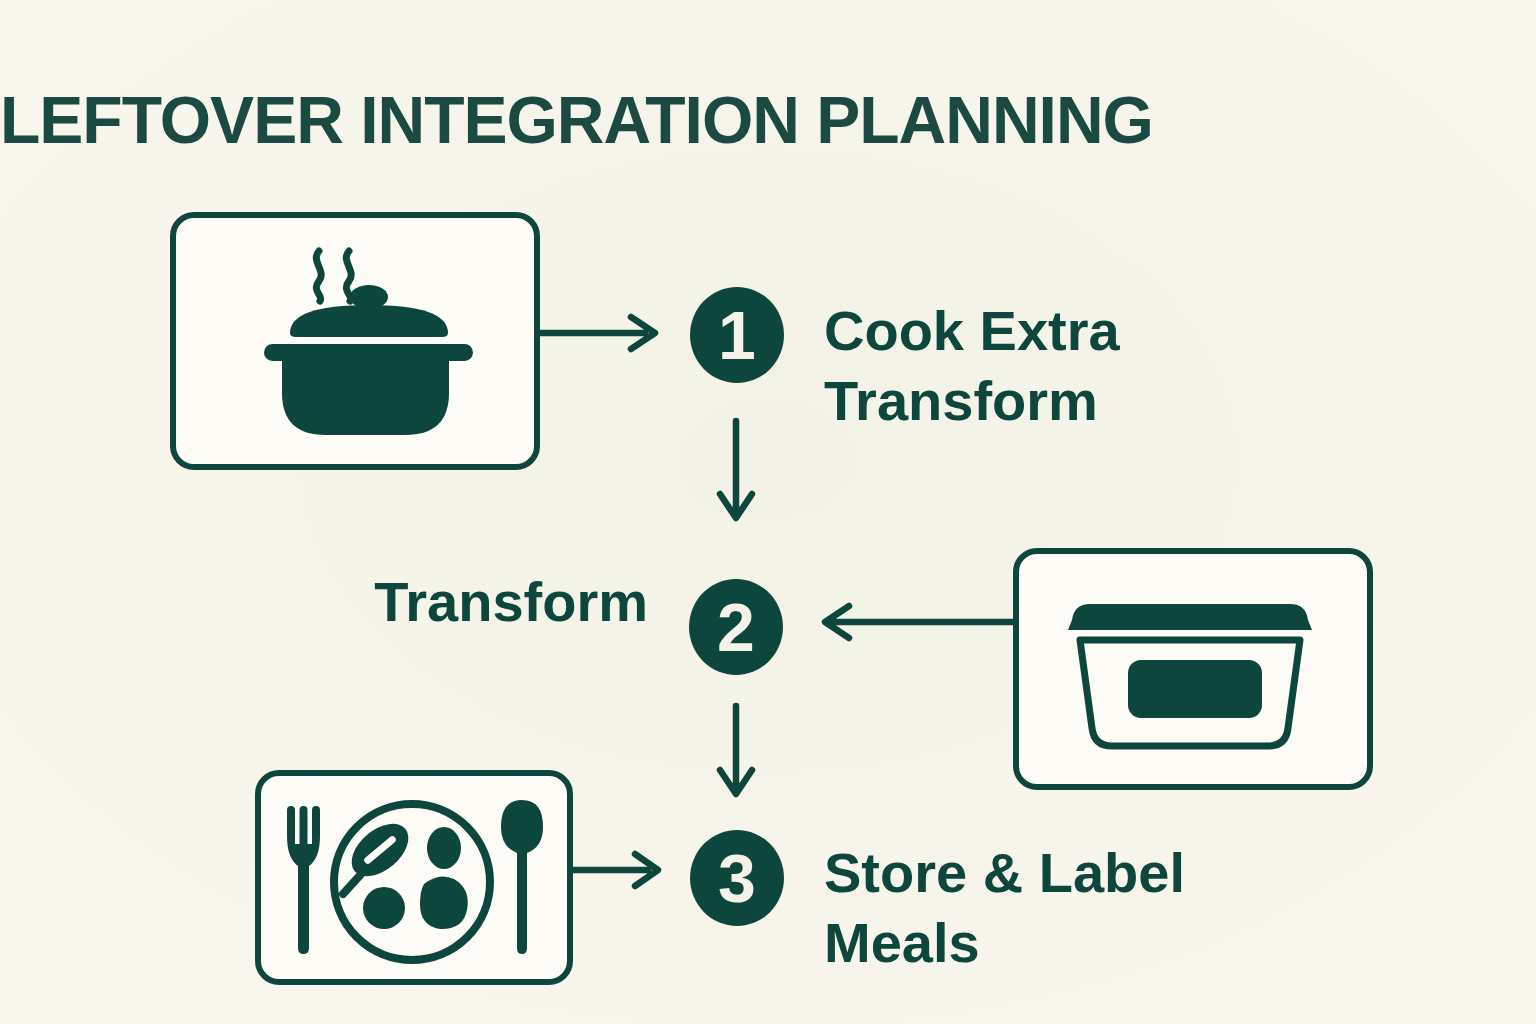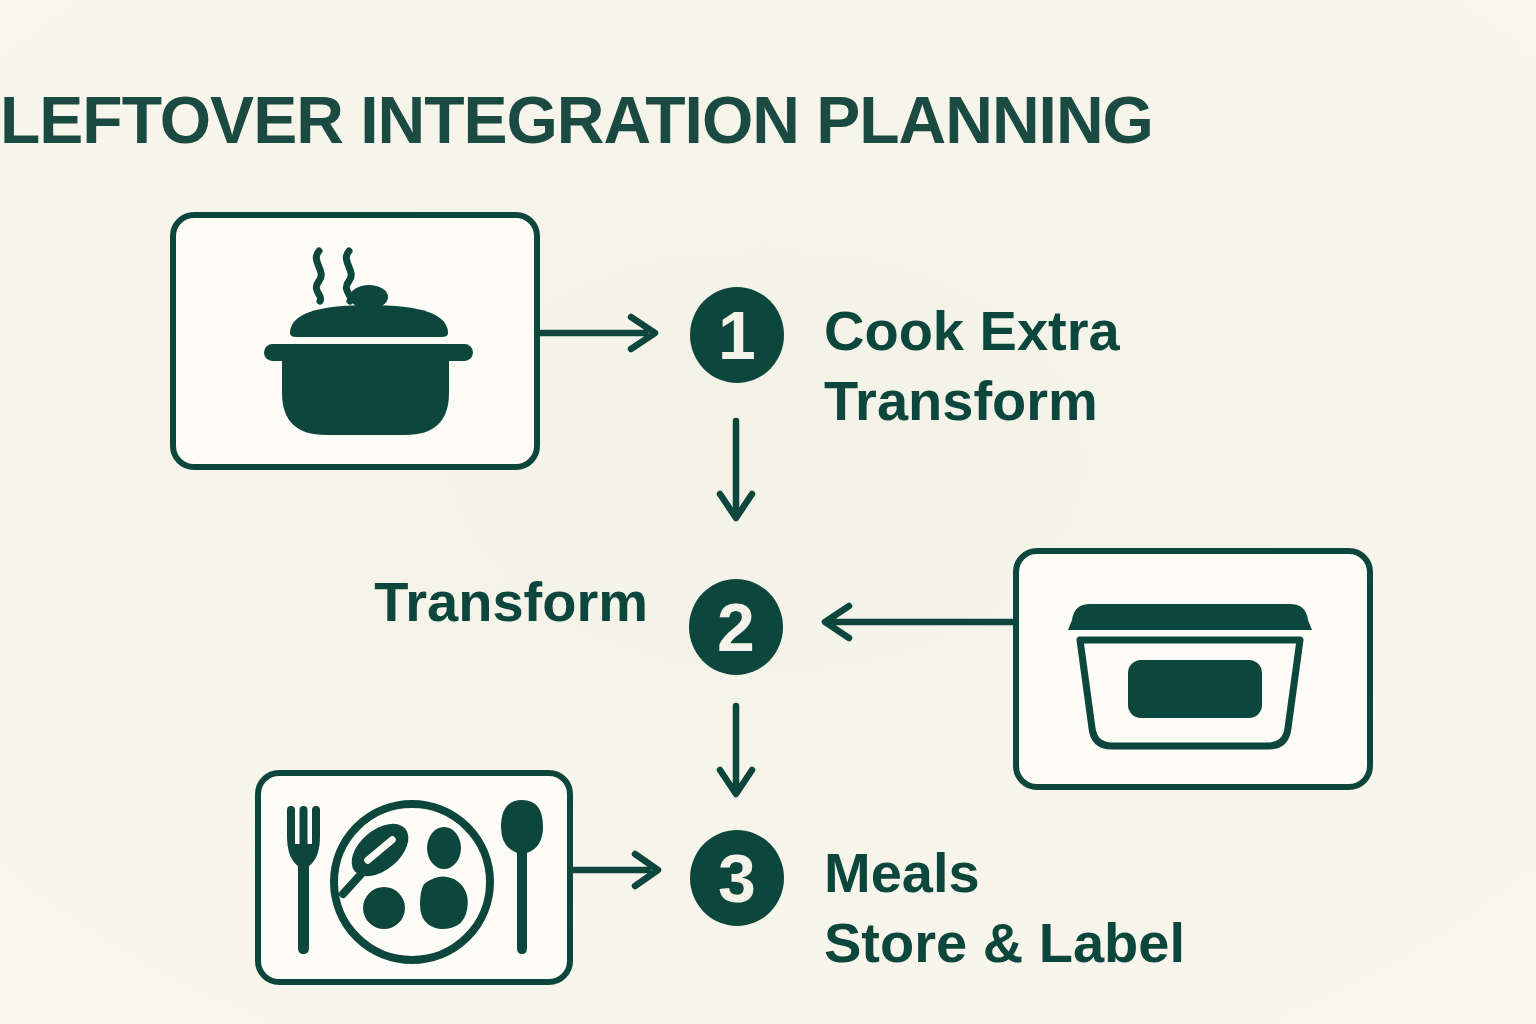--- a/index.html
+++ b/index.html
@@ -109,17 +109,17 @@
     <line class="icon-stroke" stroke-width="8" x1="56" y1="96" x2="76" y2="74"></line>
     <ellipse class="icon-shape" cx="157" cy="50" rx="17" ry="21"></ellipse>
     <path class="icon-shape" d="M137,86 Q152,74 167,81 Q184,91 180,112 Q176,132 153,131 Q133,128 133,106 Q133,93 137,86 Z"></path>
     <circle class="icon-shape" cx="97" cy="110" r="21"></circle>
     <path class="icon-shape" d="M235,2 Q256,2 256,29 Q256,49 240,55 L240,150 Q240,156 235,156 Q230,156 230,150 L230,55 Q214,49 214,29 Q214,2 235,2 Z"></path>
   </svg>
   <div class="step-circle c3">
     <span>3</span>
   </div>
   <div class="step-label t3">
+    <div>Store &amp; Label</div>
     <div>Meals</div>
-    <div>Store &amp; Label</div>
   </div>
 
 </div>
 
 </body></html>

